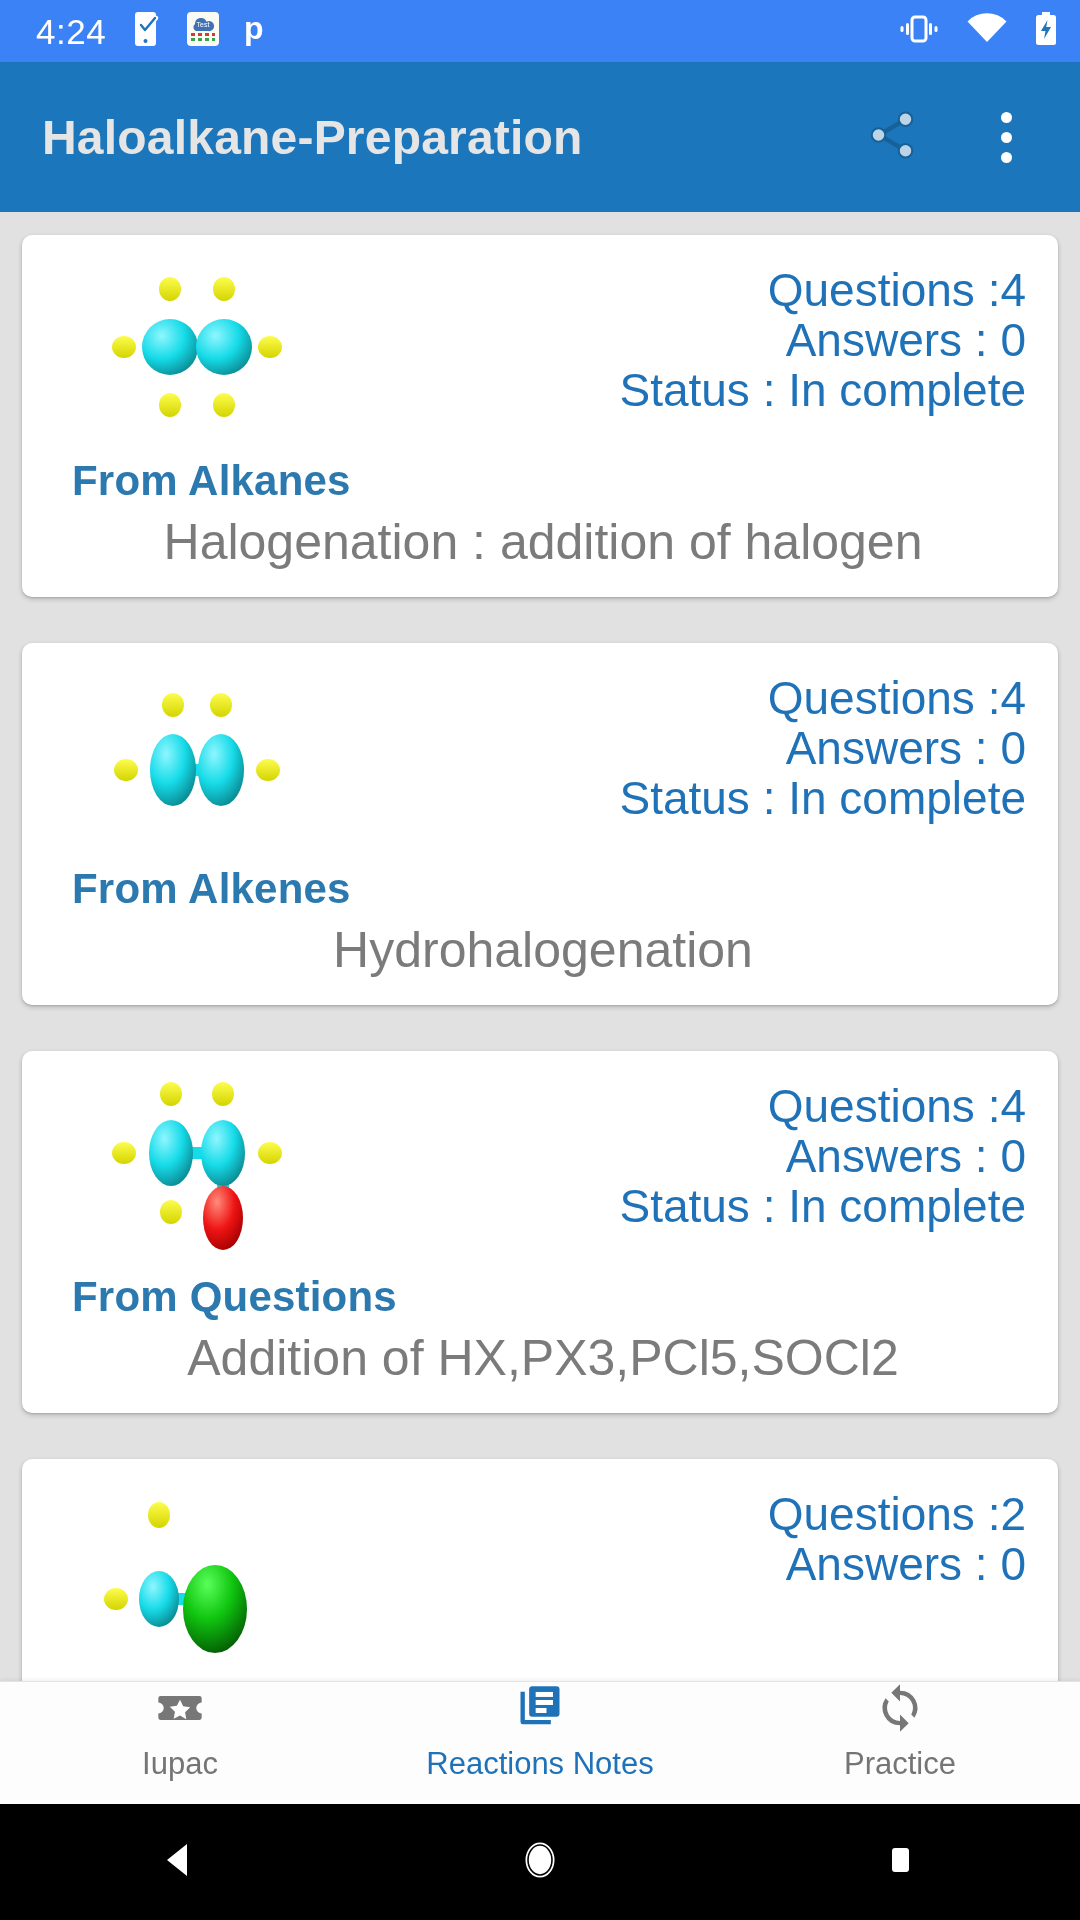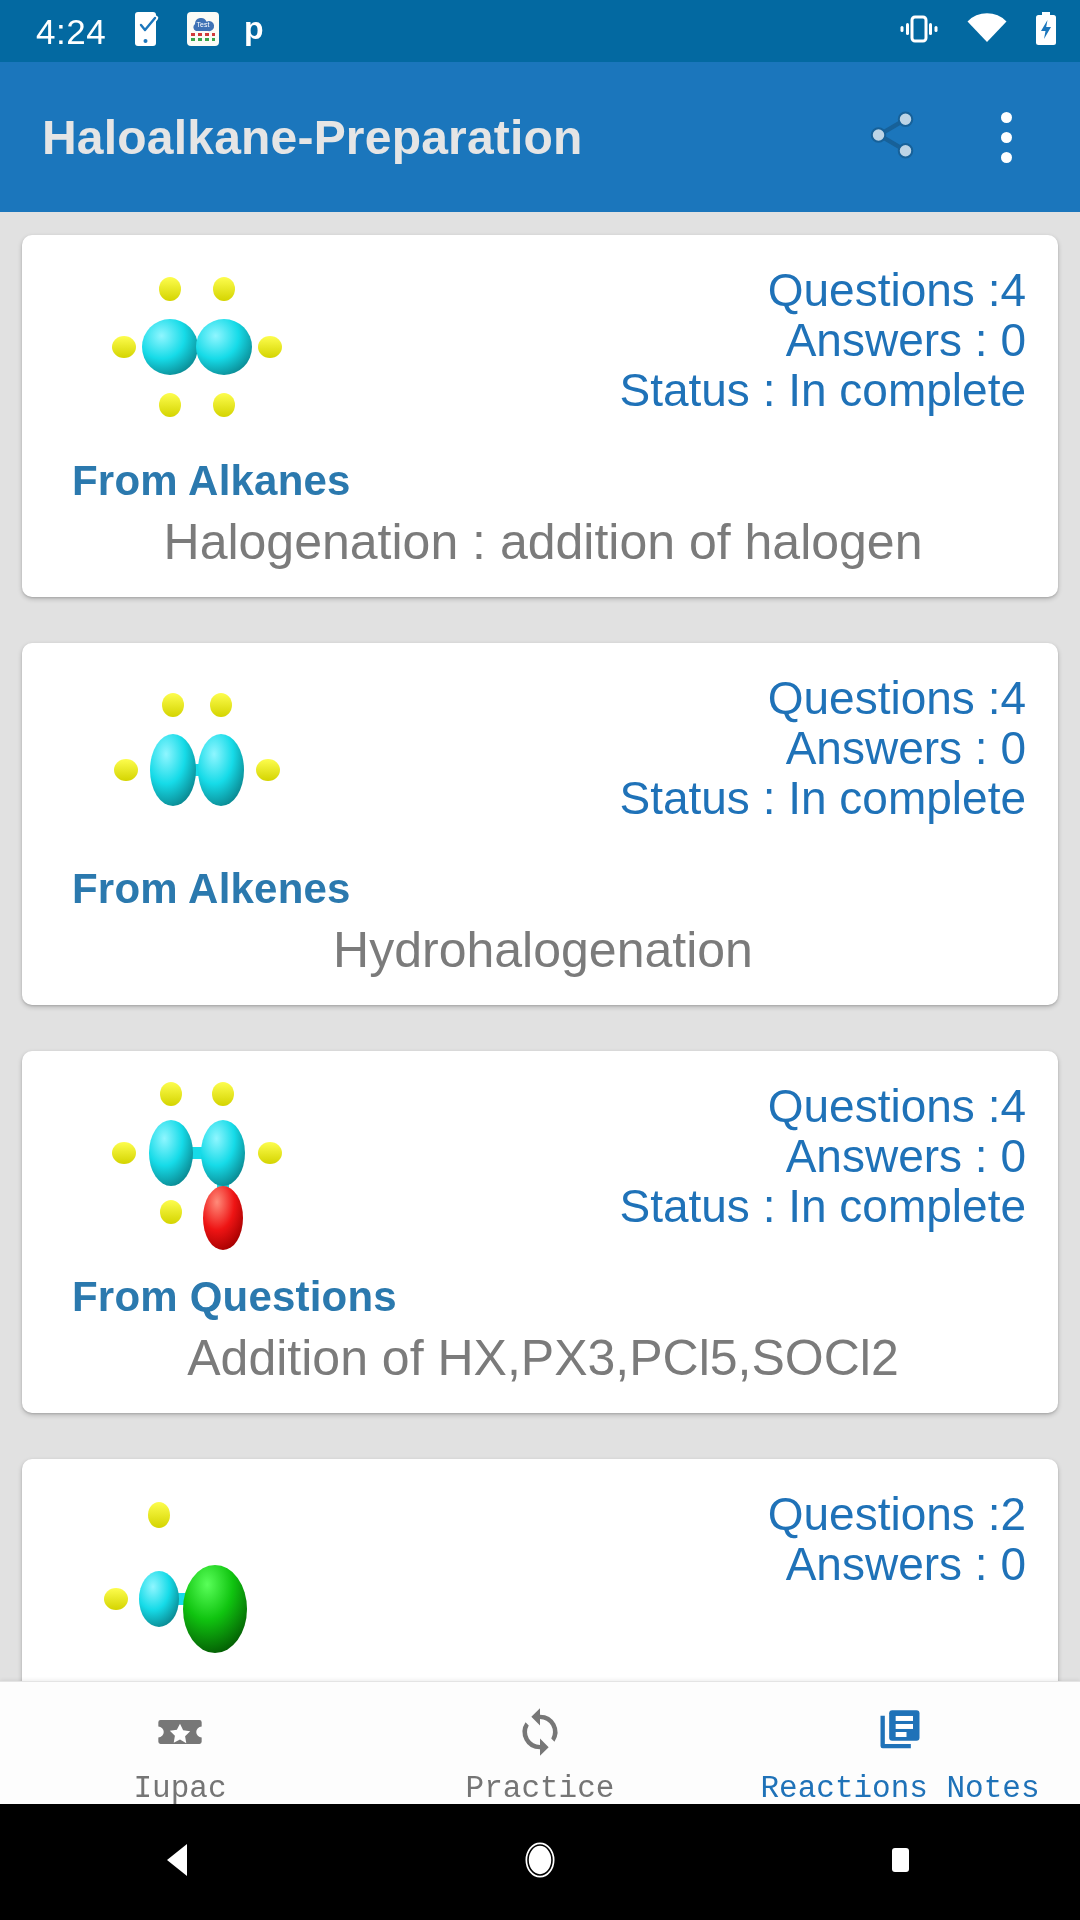--- a/index.html
+++ b/index.html
@@ -20,21 +20,21 @@
     width: 1080px;
     height: 1920px;
     background: #e1e1e1;
     display: flex;
     flex-direction: column;
   }
 
   
   .statusbar {
     height: 62px;
-    background: #0369a1;
+    background: #3b82f6;
     display: flex;
     align-items: center;
     padding: 0 22px 0 36px;
     box-sizing: border-box;
     flex: 0 0 auto;
     text-align: right;
   }
   .clock {
     color: #ffffff;
     font-size: 35px;
@@ -146,25 +146,24 @@
     text-align: center;
   }
 
   
   .bottomnav {
     flex: 0 0 auto;
     height: 122px;
     background: #fdfdfd;
     border-top: 1px solid #e4e4e4;
     display: flex;
-    align-items: flex-end;
+    align-items: flex-start;
     box-shadow: 0 -1px 4px rgba(0,0,0,0.08);
     position: relative;
     z-index: 5;
-    font-family: Liberation Mono, monospace;
   }
   .navitem {
     flex: 1 1 0;
     display: flex;
     flex-direction: column;
     align-items: center;
     justify-content: center;
     gap: 10px;
   }
   .navitem .nav-label {
@@ -469,42 +468,42 @@
     <div class="navitem">
       <span>
         <svg width="52" height="52" viewBox="0 0 24 24">
           <path d="M2 7.5a1 1 0 0 1 1-1h18a1 1 0 0 1 1 1v2a2.5 2.5 0 0 0 0 5v2a1 1 0 0 1-1 1H3a1 1 0 0 1-1-1v-2a2.5 2.5 0 0 0 0-5z" fill="#777777"></path>
           <path d="M12 8.2l1.45 2.95 3.25.47-2.35 2.29.55 3.24L12 15.42l-2.9 1.53.55-3.24-2.35-2.29 3.25-.47z" fill="#ffffff"></path>
         </svg>
       </span>
       <span class="nav-label">Iupac</span>
     </div>
 
-    <div class="navitem">
-      <span>
-        <svg width="52" height="52" viewBox="0 0 24 24">
-          <path d="M12 4V1L8 5l4 4V6a6 6 0 0 1 5.2 8.98l1.48 1.48A8 8 0 0 0 12 4z" fill="#777777"></path>
-          <path d="M12 18a6 6 0 0 1-5.2-8.98L5.32 7.54A8 8 0 0 0 12 20v3l4-4-4-4z" fill="#777777"></path>
-        </svg>
-      </span>
-      <span class="nav-label">Practice</span>
-    </div>
-
     <div class="navitem selected">
       <span>
         <svg width="52" height="52" viewBox="0 0 24 24">
           <path d="M3 4.5v14a1 1 0 0 0 1 1h13v-2H5V4.5z" fill="#1f72b8"></path>
           <rect x="7" y="2" width="14" height="14" rx="1.4" fill="#1f72b8"></rect>
           <rect x="10" y="4.6" width="8" height="2.3" fill="#ffffff"></rect>
           <rect x="10" y="8.3" width="8" height="2.3" fill="#ffffff"></rect>
           <rect x="10" y="12" width="5" height="2.3" fill="#ffffff"></rect>
         </svg>
       </span>
       <span class="nav-label">Reactions Notes</span>
     </div>
+
+    <div class="navitem">
+      <span>
+        <svg width="52" height="52" viewBox="0 0 24 24">
+          <path d="M12 4V1L8 5l4 4V6a6 6 0 0 1 5.2 8.98l1.48 1.48A8 8 0 0 0 12 4z" fill="#777777"></path>
+          <path d="M12 18a6 6 0 0 1-5.2-8.98L5.32 7.54A8 8 0 0 0 12 20v3l4-4-4-4z" fill="#777777"></path>
+        </svg>
+      </span>
+      <span class="nav-label">Practice</span>
+    </div>
   </div>
 
   <div class="sysnav">
     <div class="sysbtn">
       <span>
         <svg width="50" height="50" viewBox="0 0 50 50">
           <path d="M32 9 L32 41 L12 25 Z" fill="#ffffff"></path>
         </svg>
       </span>
     </div>

